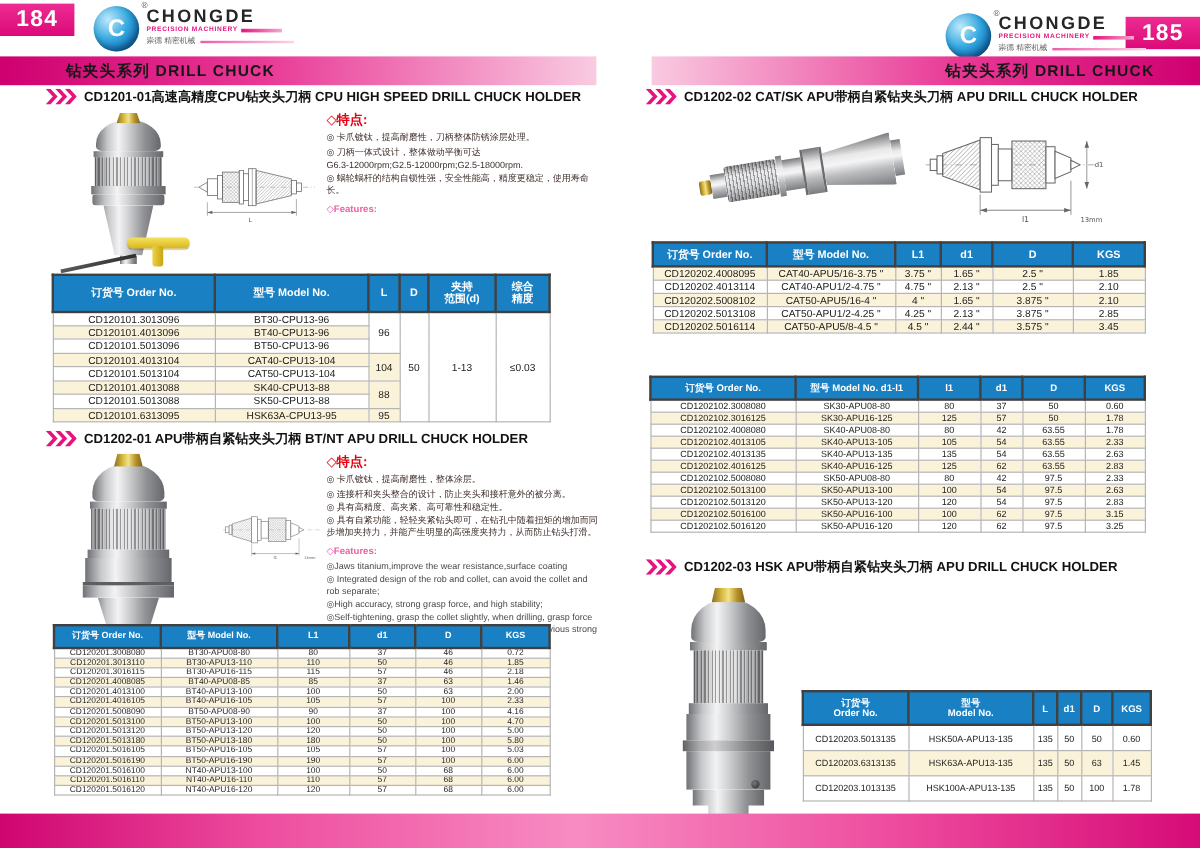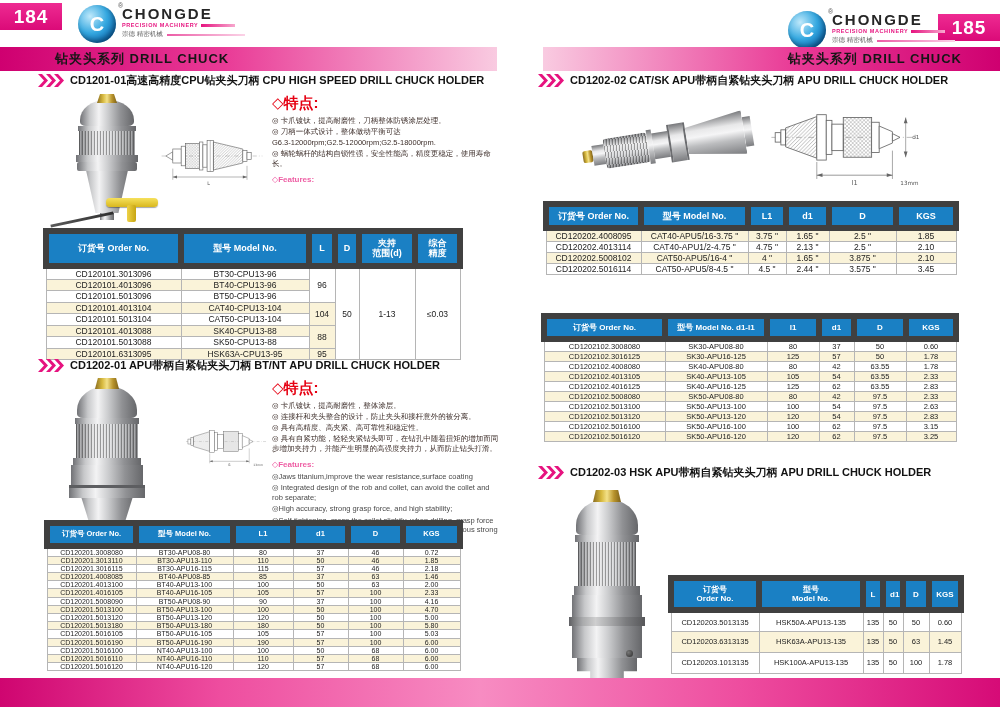--- a/index.html
+++ b/index.html
@@ -20,29 +20,29 @@
   
   .banner{position:absolute;top:47px;height:24px}
   .banner-text{font-size:13px;font-weight:bold;color:#161616;line-height:24px;letter-spacing:1px}
   .banner.bl{left:0;width:497px;background:linear-gradient(90deg,#cf0070,#e93a96 45%,#f9cbe1 100%);padding-left:55px}
   .banner.br{left:543px;width:457px;background:linear-gradient(90deg,#f9cbe1 0%,#e93a96 55%,#cf0070 100%);text-align:right;padding-right:38px}
   
   .sec-title{position:absolute;display:flex;align-items:center;gap:6px;font-size:11px;font-weight:bold;color:#121212;white-space:nowrap}
   .chev{flex:0 0 auto}
   
   .features{position:absolute;line-height:1.3}
-  .f-label-zh{font-size:15px;font-weight:bold;color:#e60012;margin-bottom:3px}
+  .f-label-zh{font-size:11px;font-weight:bold;color:#e60012;margin-bottom:3px}
   .f-label-en{font-size:8px;font-weight:bold;color:#ee5fa4;margin:6px 0 2px}
   .f-li{font-size:7.5px;margin-bottom:1.5px}
   .fs1 .f-li.zh-i{color:#7c3a31}
   .f-list.en .f-li{color:#4a4a4a}
   .f-list.zh .f-li{color:#3d2e2a}
   
   .tbl{position:absolute;border-collapse:collapse;table-layout:fixed;background:#fff;border:1px solid #1a80c4}
-  .tbl th{background:#1a80c4;color:#fff;font-weight:bold;border:6px solid #404040;text-align:center;white-space:pre-line;padding:4px;line-height:1.15}
+  .tbl th{background:#1a80c4;color:#fff;font-weight:bold;border:2px solid #404040;text-align:center;white-space:pre-line;padding:4px;line-height:1.15}
   .tbl td{border:1px solid #b5b5b5;text-align:center;color:#222;padding:0;white-space:nowrap;overflow:hidden}
   .z-even tbody tr:nth-child(even) td{background:#faf3d9}
   .z-odd tbody tr:nth-child(odd) td{background:#faf3d9}
   .lt1 th{height:22px;font-size:9px}   .lt1 td{height:11.5px;font-size:8.5px}
   .lt2 th{height:11px;font-size:7.5px} .lt2 td{height:8.2px;font-size:7px}
   .rt1 th{height:18px;font-size:9px}   .rt1 td{height:10px;font-size:8.5px}
   .rt2 th{height:13px;font-size:8px}   .rt2 td{height:8.3px;font-size:7.5px}
   .rt3 th{height:21px;font-size:8px}   .rt3 td{height:21px;font-size:7.5px}
   
   .photo{position:absolute}
@@ -542,20 +542,28 @@
           </tr>
           <tr>
             <td>CD120202.5008102</td>
             <td>CAT50-APU5/16-4 "</td>
             <td>4 "</td>
             <td>1.65 "</td>
             <td>3.875 "</td>
             <td>2.10</td>
           </tr>
           <tr>
+            <td>CD120202.5013108</td>
+            <td>CAT50-APU1/2-4.25 "</td>
+            <td>4.25 "</td>
+            <td>2.13 "</td>
+            <td>3.875 "</td>
+            <td>2.85</td>
+          </tr>
+          <tr>
             <td>CD120202.5016114</td>
             <td>CAT50-APU5/8-4.5 "</td>
             <td>4.5 "</td>
             <td>2.44 "</td>
             <td>3.575 "</td>
             <td>3.45</td>
           </tr>
         </tbody>
     </table>
 
@@ -603,20 +611,28 @@
             <td>63.55</td>
             <td>1.78</td>
           </tr>
           <tr>
             <td>CD1202102.4013105</td>
             <td>SK40-APU13-105</td>
             <td>105</td>
             <td>54</td>
             <td>63.55</td>
             <td>2.33</td>
+          </tr>
+          <tr>
+            <td>CD1202102.4013135</td>
+            <td>SK40-APU13-135</td>
+            <td>135</td>
+            <td>54</td>
+            <td>63.55</td>
+            <td>2.63</td>
           </tr>
           <tr>
             <td>CD1202102.4016125</td>
             <td>SK40-APU16-125</td>
             <td>125</td>
             <td>62</td>
             <td>63.55</td>
             <td>2.83</td>
           </tr>
           <tr>

